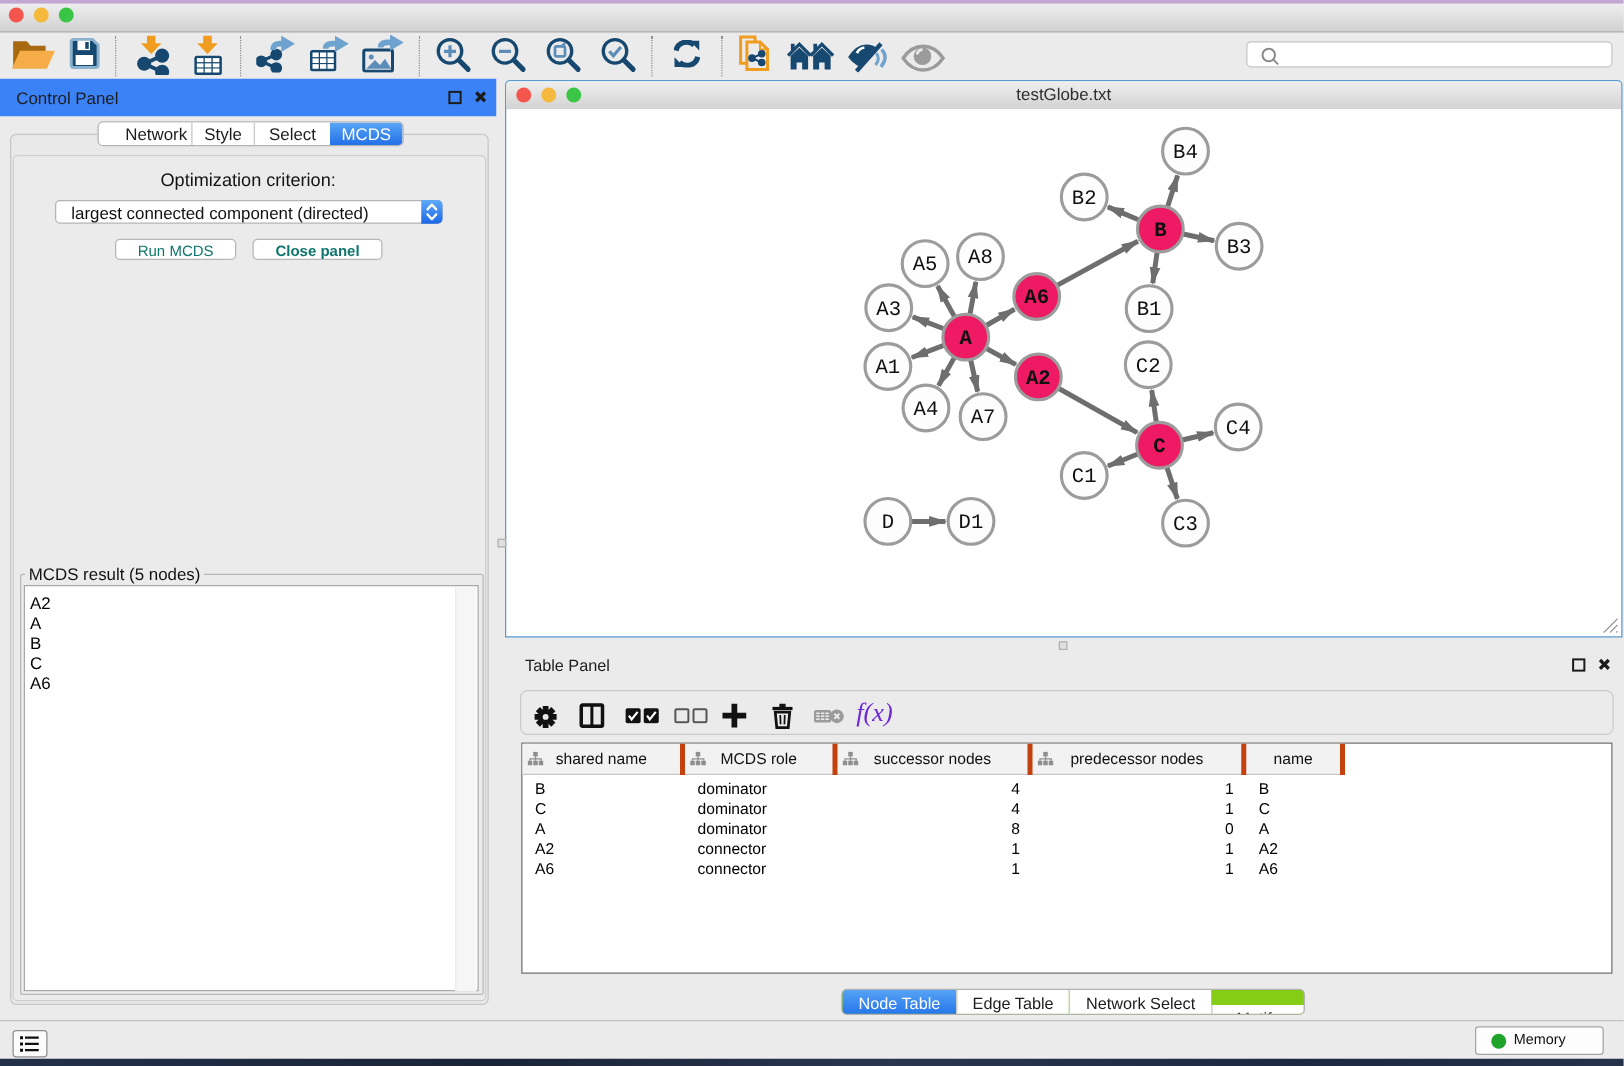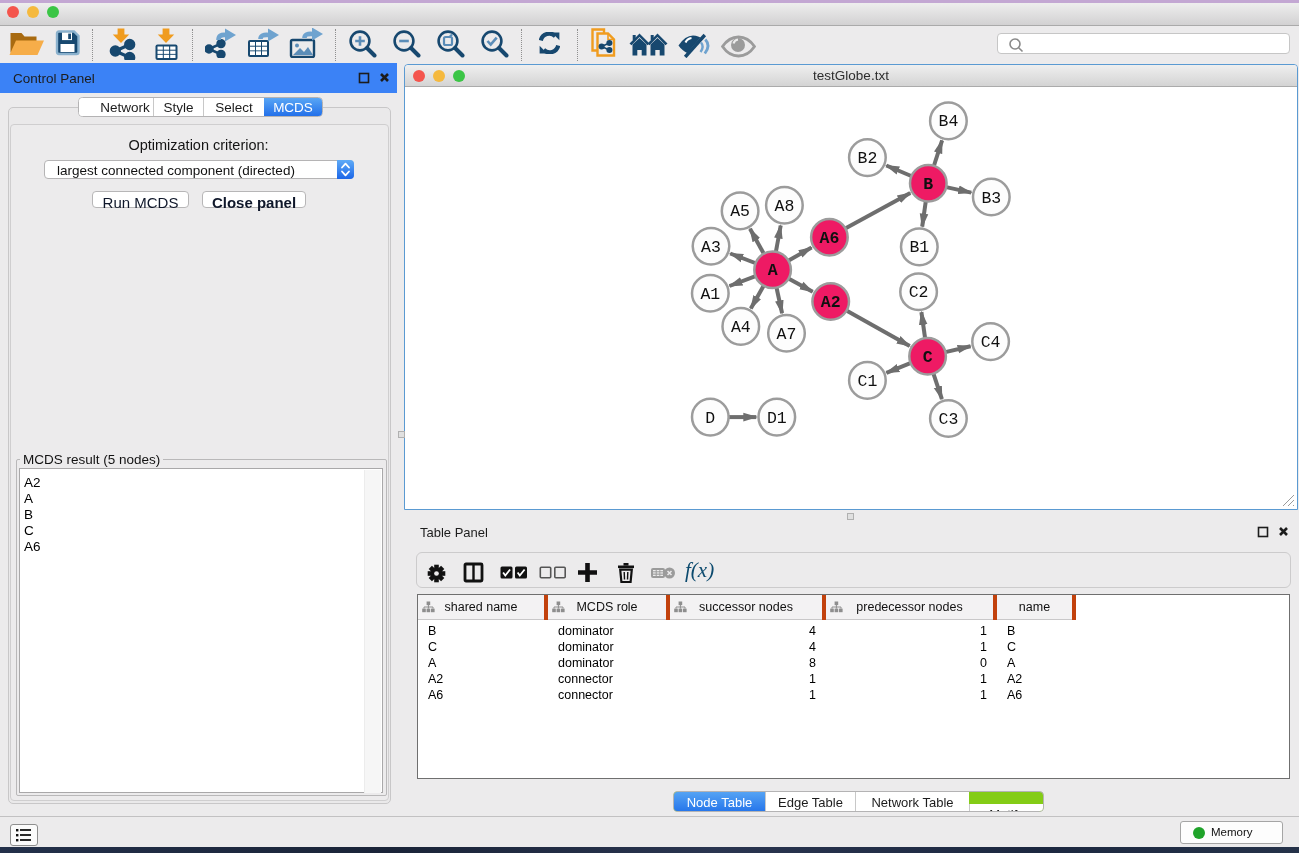--- a/index.html
+++ b/index.html
@@ -19,21 +19,21 @@
 #cpHead .t { position:absolute; left:13px; top:8px; font-size:13.5px; color:#1d1d1d; }
 #cpOuter { left:8px; top:107px; width:383px; height:697px; background:#eae9ea; border:1px solid #c8c7c8; border-radius:5px; }
 #cpInner { left:10px; top:124px; width:379px; height:677px; background:#ecebec; border:1px solid #cfcecf; border-radius:4px; }
 #tabs { left:78px; top:97px; height:20px; display:flex; border:1px solid #b4b3b4; border-radius:4.5px; overflow:hidden; background:#fff; }
 #tabs .tab { font-size:13.5px; color:#1c1c1c; padding:2px 0 0 0; text-align:center; border-left:1px solid #c8c8c8; background:#fff; height:20px; }
 #tabs .tab:first-child { border-left:none;padding-left:18px; }
 #tabs .sel { background:linear-gradient(#59a6f5,#1d6ae8); color:#fff; border-left:none; }
 #combo { left:44px; top:160px; width:310px; height:19px; background:#fff; border:1px solid #b5b4b5; border-radius:4px; }
 #combo .txt { position:absolute; left:12px; top:1.5px; font-size:13.5px; color:#111; }
 #combo .btn { position:absolute; right:-1px; top:-1px; width:17px; height:19px; border-radius:0 4px 4px 0; background:linear-gradient(#5fabf7,#1c66e8); }
-.mbtn { position:absolute; height:17px; background:#fff; border:1px solid #b7b6b7; border-radius:4px; font-size:15px; color:#0f172a; text-align:center; padding-top:1.5px; }
+.mbtn { position:absolute; height:17px; background:#fff; border:1px solid #b7b6b7; border-radius:4px; font-size:12px; color:#0f766e; text-align:center; padding-top:1.5px; }
 #fieldset { left:16px; top:459px; width:371px; height:337px; border:1px solid #b9b8b9; border-radius:2px; }
 #fieldset .legend { position:absolute; left:3px; top:-8px; background:#ecebec; padding:0 3px; font-size:13.5px; color:#121212; }
 #mlist { left:19px; top:468px; width:364px; height:325px; background:#fff; border:1px solid #a9a8a9; }
 #mlist .sb { position:absolute; right:1px; top:1px; width:17px; height:323px; background:#f6f6f6; border-left:1px solid #ececec; }
 #mlist .it { position:absolute; left:4px; font-size:13.5px; color:#000; }
 
 #nw { left:404px; top:64px; width:894px; height:446px; background:#fff; border:1px solid #5a9ad2; border-radius:4px 4px 0 0; }
 #nwTitle { position:absolute; left:0; top:0; width:100%; height:22px; background:linear-gradient(#efefef,#d4d4d4); border-bottom:1px solid #ababab; border-radius:3.5px 3.5px 0 0; }
 #nwTitle .t { position:absolute; left:0; right:0; top:3px; text-align:center; font-size:13.5px; color:#2e2e2e; }
 
@@ -276,21 +276,21 @@
 <div class="row" style="left:589px;top:77px;">A2</div>
 <div class="row" style="left:10px;top:93px;">A6</div>
 <div class="row" style="left:140px;top:93px;">connector</div>
 <div class="row" style="left:252px;width:146px;top:93px;text-align:right;">1</div>
 <div class="row" style="left:408px;width:161px;top:93px;text-align:right;">1</div>
 <div class="row" style="left:589px;top:93px;">A6</div>
 </div>
 <div class="abs" id="btabs">
   <div class="tab sel" style="width:91px;">Node Table</div>
   <div class="tab" style="width:90px;">Edge Table</div>
-  <div class="tab" style="width:114px;">Network Table</div>
+  <div class="tab" style="width:114px;">Network Select</div>
   <div class="tab" style="width:74px;margin-top:12px;">Motifs</div>
 </div>
 
 <div class="abs" id="status">
   <div id="stbtn">
       <svg width="26" height="20" viewBox="0 0 26 20" style="position:absolute;left:0;top:0">
         <g stroke="#111" stroke-width="1.8">
           <line x1="9" y1="5" x2="20" y2="5"></line>
           <line x1="9" y1="10" x2="20" y2="10"></line>
           <line x1="9" y1="15" x2="20" y2="15"></line>
@@ -481,13 +481,13 @@
     <rect x="2.0" y="8.7" width="2.7" height="1.3" fill="#ecebec"></rect>
     <rect x="5.7" y="4.0" width="2.7" height="1.3" fill="#ecebec"></rect>
     <rect x="5.7" y="6.3" width="2.7" height="1.3" fill="#ecebec"></rect>
     <rect x="5.7" y="8.7" width="2.7" height="1.3" fill="#ecebec"></rect>
     <rect x="9.3" y="4.0" width="2.7" height="1.3" fill="#ecebec"></rect>
     <rect x="9.3" y="6.3" width="2.7" height="1.3" fill="#ecebec"></rect>
     <rect x="9.3" y="8.7" width="2.7" height="1.3" fill="#ecebec"></rect>
     <circle cx="18.5" cy="7" r="5.5" fill="#9b9b9b"></circle>
     <path d="M16.5,5 l4,4 M20.5,5 l-4,4" stroke="#ecebec" stroke-width="1.5"></path>
   </svg>
-<div class="abs" style="left:685px;top:558px;font-family:'Liberation Serif',serif;font-style:italic;font-size:21px;color:#0c4a6e;">f(x)</div>
+<div class="abs" style="left:685px;top:558px;font-family:'Liberation Serif',serif;font-style:italic;font-size:21px;color:#6d28d9;">f(x)</div>
 
 </body></html>

